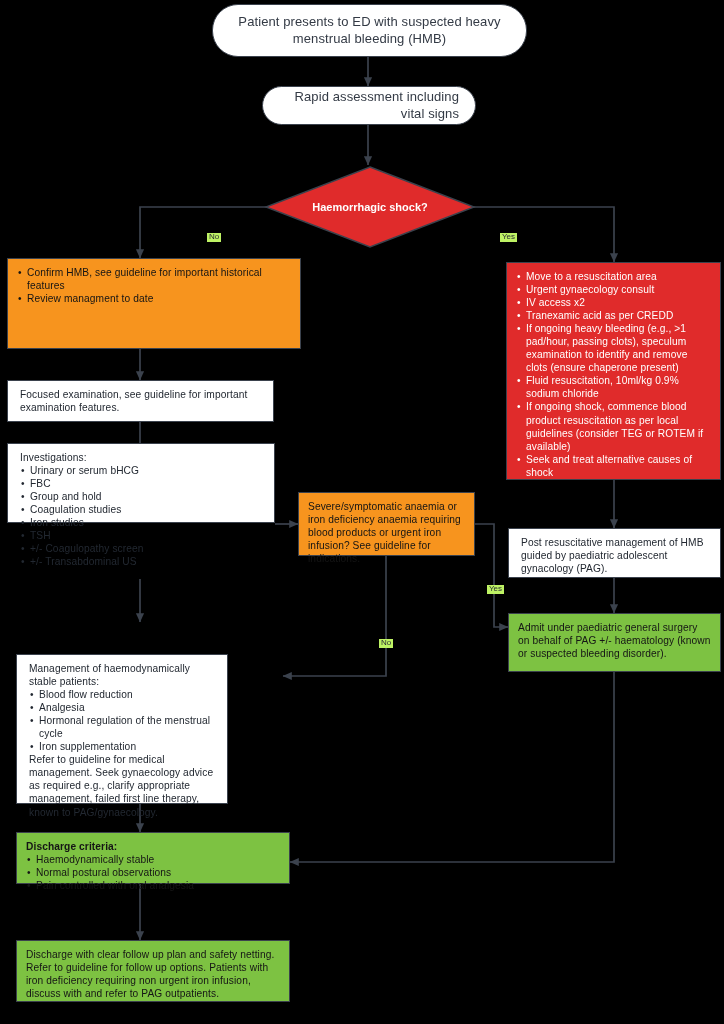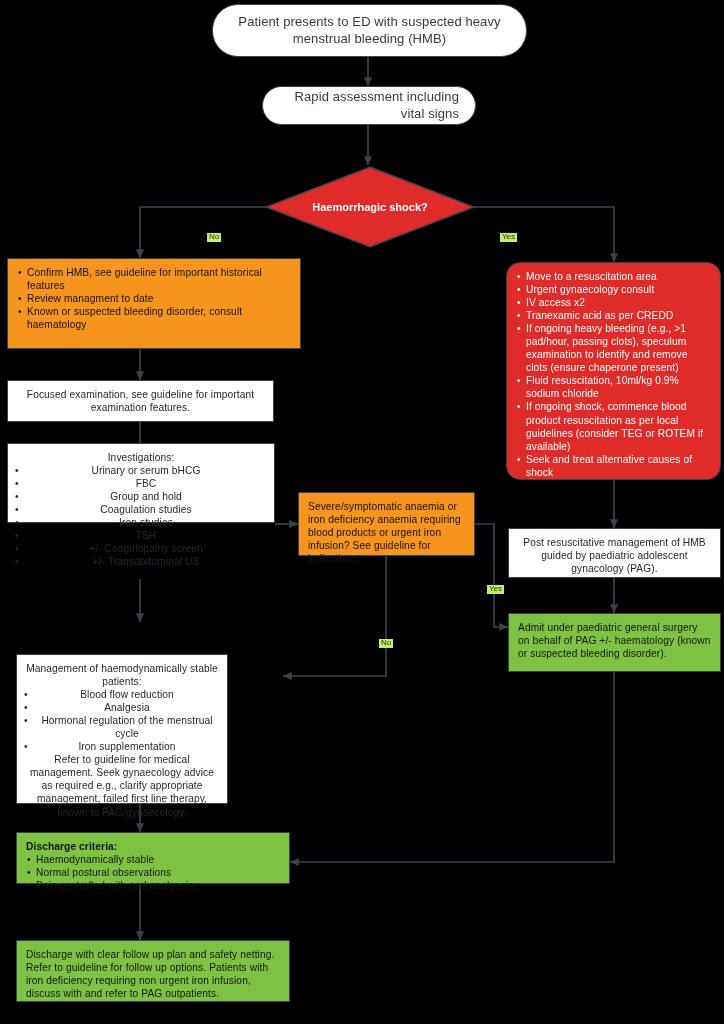--- a/index.html
+++ b/index.html
@@ -4,23 +4,23 @@
 <style>
   html,body{margin:0;padding:0;background:#000;}
   body{width:724px;height:1024px;position:relative;overflow:hidden;
        font-family:"Liberation Sans",sans-serif;}
   #canvas{position:absolute;left:0;top:0;width:724px;height:1024px;}
   .node{position:absolute;box-sizing:border-box;border:1.6px solid #3b424d;
         line-height:1.28;letter-spacing:.1px;}
   .terminator{background:#ffffff;color:#333a45;border-radius:26px;
         display:flex;align-items:center;justify-content:center;text-align:center;
         font-size:13px;padding:4px 16px;}
-  .proc{background:#ffffff;color:#222831;font-size:10.2px;padding:7px 6px;text-align:center;}
+  .proc{background:#ffffff;color:#222831;font-size:10.2px;padding:7px 12px;}
   .orange{background:#f7941e;color:#141414;font-size:10.2px;padding:7px 9px;}
-  .red{background:#e02b2b;color:#ffffff;font-size:10.2px;padding:7px 9px;border-radius:14px;}
+  .red{background:#e02b2b;color:#ffffff;font-size:10.2px;padding:7px 9px;}
   .green{background:#77c council;}
   .green{background:#7dc242;color:#151515;font-size:10.2px;padding:7px 9px;}
   .decision{position:absolute;}
   .decision .dlabel{position:absolute;left:0;top:0;width:100%;height:100%;
         display:flex;align-items:center;justify-content:center;
         color:#ffffff;font-size:11px;font-weight:bold;}
   ul.blist{margin:0;padding:0;list-style:none;}
   ul.blist li{position:relative;padding-left:10px;margin:0;}
   ul.blist li:before{content:"\2022";position:absolute;left:1px;top:0;}
   .hdr{display:block;}
@@ -73,21 +73,20 @@
     <svg width="212" height="84" viewBox="0 0 212 84">
       <polygon points="106,2 210,42 106,82 2,42" fill="#e02b2b" stroke="#3b424d" stroke-width="1.6"></polygon>
     </svg>
     <span class="dlabel">Haemorrhagic shock?</span>
   </div>
 
   <div class="node orange" style="left:7px;top:258px;width:294px;height:91px;">
     <ul class="blist">
       <li>Confirm HMB, see guideline for important historical features</li>
       <li>Review managment to date</li>
-      <li>Known or suspected bleeding disorder, consult haematology</li>
     </ul>
   </div>
 
   <div class="node red" style="left:506px;top:262px;width:215px;height:218px;">
     <ul class="blist">
       <li>Move to a resuscitation area</li>
       <li>Urgent gynaecology consult</li>
       <li>IV access x2</li>
       <li>Tranexamic acid as per CREDD</li>
       <li>If ongoing heavy bleeding (e.g., &gt;1 pad/hour, passing clots), speculum examination to identify and remove clots (ensure chaperone present)</li>

